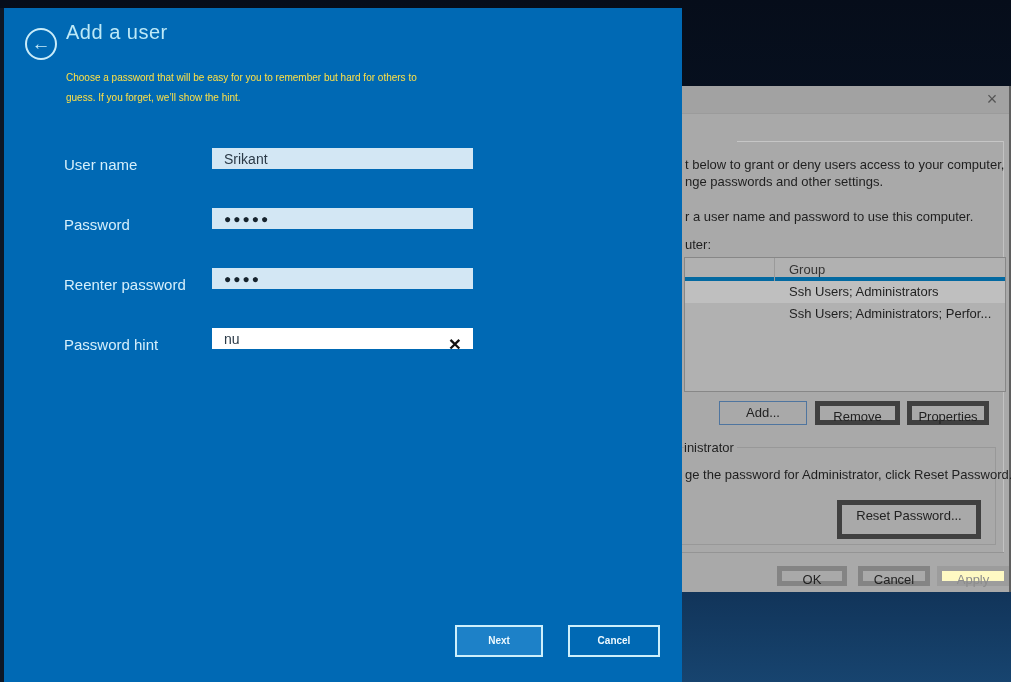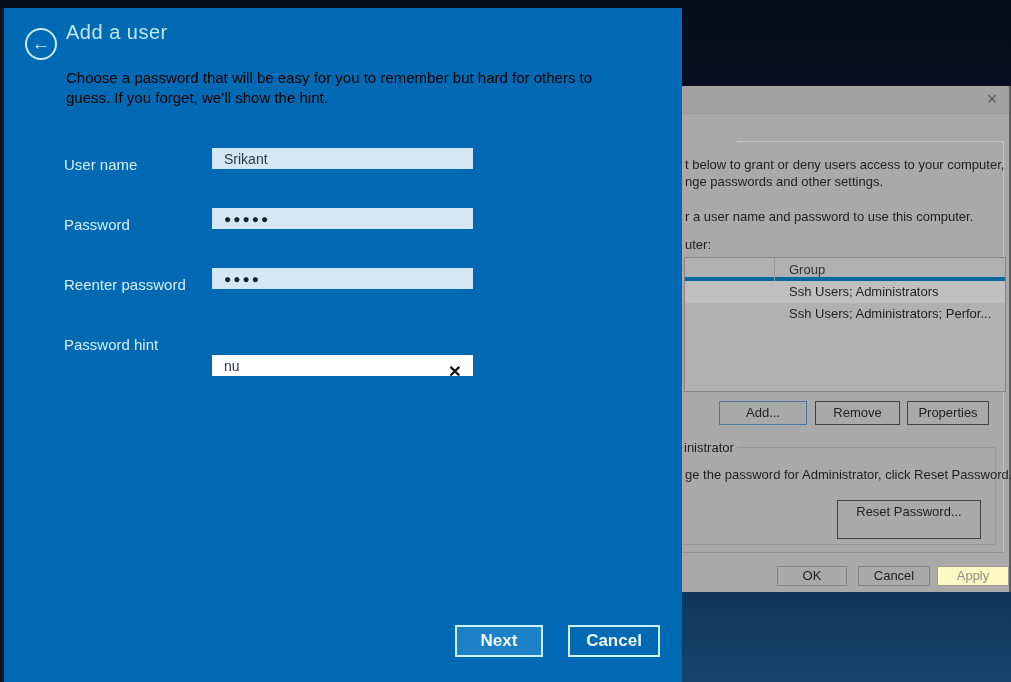--- a/index.html
+++ b/index.html
@@ -42,21 +42,21 @@
     position:absolute; left:0; top:0; width:100%; height:23px;
     border-bottom:4px solid #0369a1;
   }
   .ua-colline { position:absolute; left:89px; top:0; width:1px; height:23px; background:#9a9a9a; }
   .ua-listheader span { position:absolute; left:104px; top:4px; color:#333; }
   .ua-row { position:absolute; left:0; width:100%; height:22px; }
   .ua-row span { position:absolute; left:104px; top:3px; white-space:nowrap; }
   .ua-row.sel { background:#bfbfbf;text-align:right; }
   .ua-btn {
     position:absolute; height:24px; background:#a9a9a9;
-    border:1px solid #404040; text-align:center; font-size:13px; color:#222;
+    border:5px solid #404040; text-align:center; font-size:13px; color:#222;
     line-height:22px; cursor:default;
   }
   .ua-btn.add  { left:38px;  top:315px; width:88px; border:1px solid #4f759f; }
   .ua-btn.rem  { left:134px; top:315px; width:85px; }
   .ua-btn.prop { left:226px; top:315px; width:82px; }
   .ua-groupbox {
     position:absolute; left:-12px; top:361px; width:327px; height:98px;
     border:1px solid #989898;
   }
   .ua-gblabel {
@@ -81,49 +81,49 @@
     border:2px solid #c9ecf9; border-radius:50%;
     color:#c9ecf9; text-align:center; line-height:27px; font-size:19px; font-weight:bold;
     cursor:pointer;
   }
   .panel-title {
     position:absolute; left:62px; top:13px;
     font-size:20px; color:#bde9f7; font-weight:normal; letter-spacing:0.5px;
   }
   .panel-sub {
     position:absolute; left:62px; top:60px; width:545px;
-    font-size:15px; line-height:20px; color:#000000;
+    font-size:10px; line-height:20px; color:#fde047;
   }
   .field-label {
     position:absolute; left:60px; font-size:15px; color:#d5effb; white-space:nowrap;
   }
   .field-box {
     position:absolute; left:208px; width:261px; height:21px;
     background:#d3e7f4; border:none;
   }
   .field-box input {
     width:100%; height:100%; border:none; background:transparent;
     padding:0 12px; font-family:"Liberation Sans", sans-serif;
     font-size:14px; color:#2b3a47; outline:none;
   }
   .field-box.pw input { font-size:12px; letter-spacing:2px; color:#16232d; }
-  .field-box.focused { background:#ffffff;margin-top:27px; }
+  .field-box.focused { background:#ffffff; }
   .clear-x {
     position:absolute; right:6px; top:3px; width:24px; height:26px;
     font-size:21px; font-weight:bold; color:#111; text-align:center; line-height:26px;
     cursor:pointer;
   }
   .lbl-1 { top:148px; } .box-1 { top:140px; }
   .lbl-2 { top:208px; } .box-2 { top:200px; }
   .lbl-3 { top:268px; } .box-3 { top:260px; }
   .lbl-4 { top:328px; } .box-4 { top:320px; }
   .pbtn {
     position:absolute; top:617px; height:32px;
     border:2px solid #cdeffb; color:#eefaff;
-    font-size:17px; font-weight:bold; text-align:center; line-height:28px;
+    font-size:10px; font-weight:bold; text-align:center; line-height:28px;
     cursor:pointer;
   }
   .pbtn.next   { left:451px; width:88px; background:#1d81c8; }
   .pbtn.cancel { left:564px; width:92px; background:transparent; }
 </style>
 </head>
 <body>
 
 <div class="ua-dialog">
   <div class="ua-titlebar">

